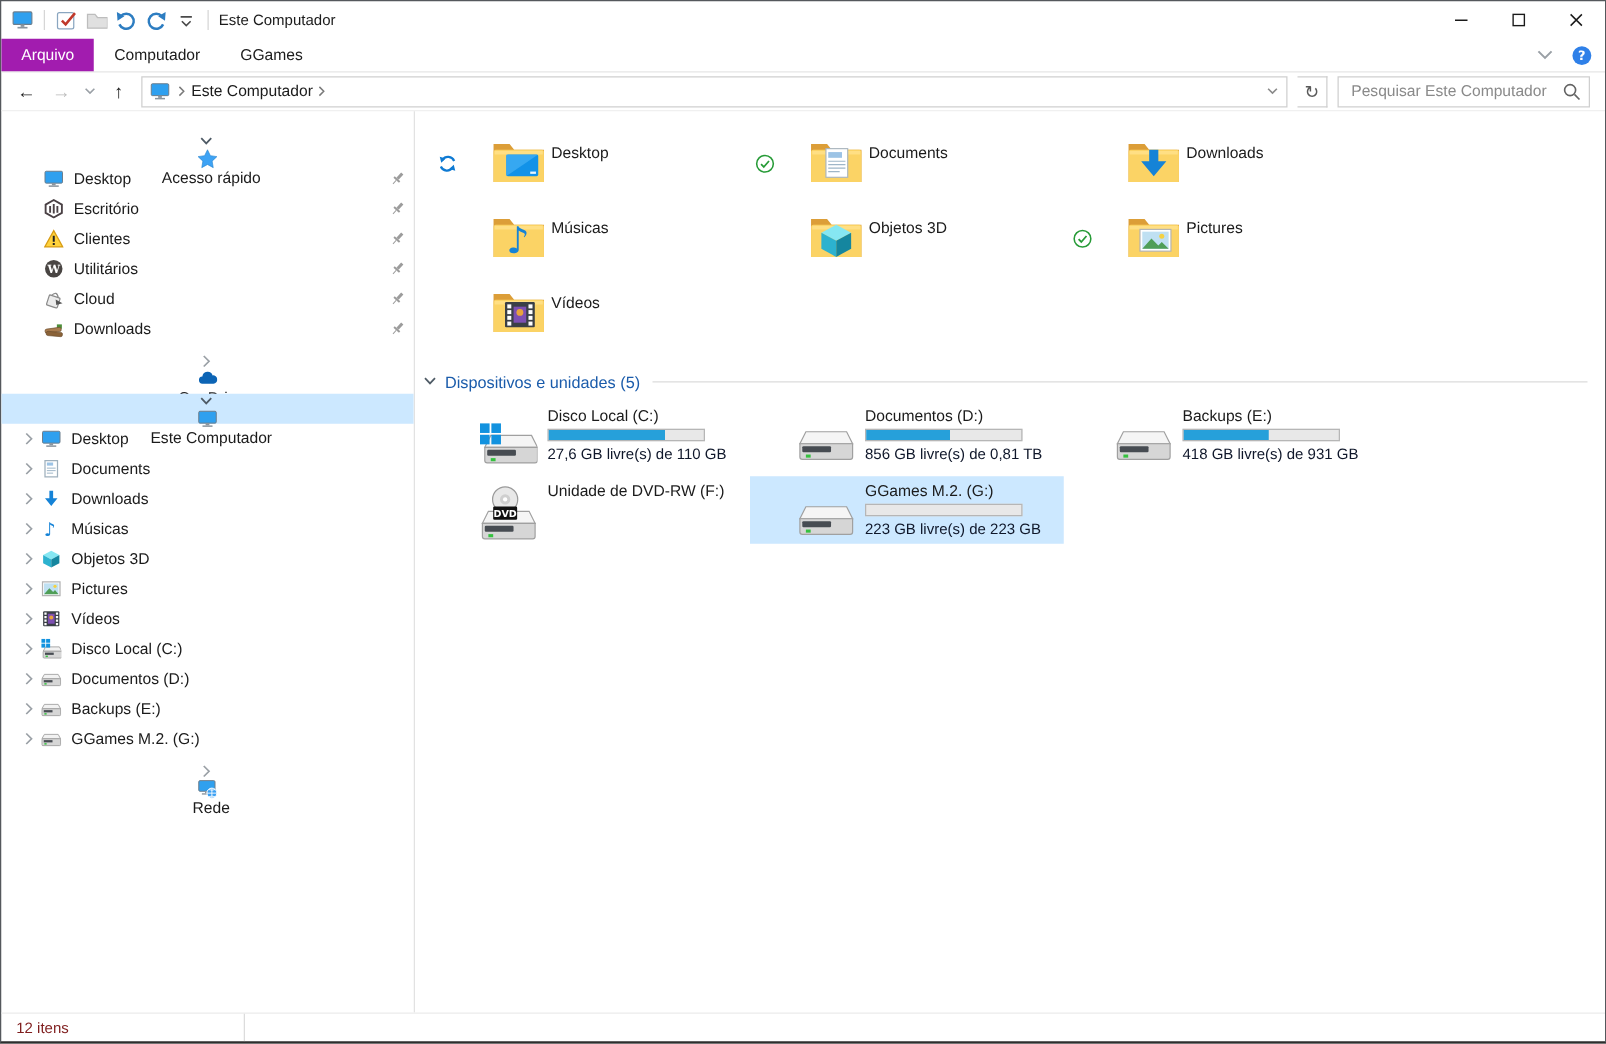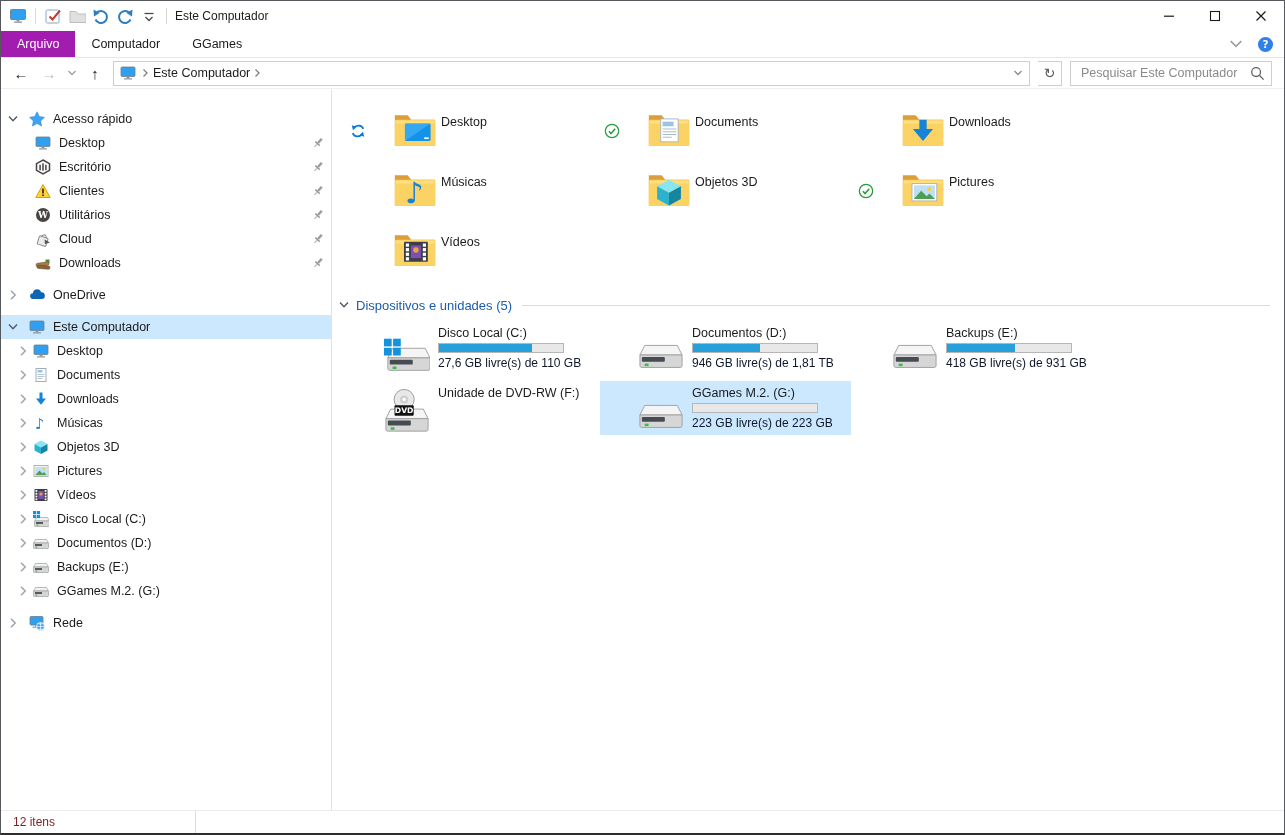--- a/index.html
+++ b/index.html
@@ -47,21 +47,21 @@
   #search-mag{width:15px;height:15px;}
 
   
   #body{flex:1;display:flex;min-height:0;}
   #sidebar{width:331px;flex:none;border-right:1px solid #e2e2e2;padding-top:18px;overflow:hidden;font-size:12.5px;color:#1b1b1b;}
   .srow{height:24px;display:flex;align-items:center;position:relative;white-space:nowrap;}
   .srow.sel{background:#cce8ff;}
   .srow .chev{width:12px;height:12px;flex:none;}
   .srow .sic{width:16px;height:16px;margin-right:8px;flex:none;}
   .srow .pin{position:absolute;right:6px;width:14px;height:14px;}
-  .lvl0{padding-left:6px;}
+  .lvl0{padding-left:6px;flex-direction:column;}
   .lvl0 .chev{margin-right:8px;}
   .lvl0 .sic{margin-left:2px;}
   .gap-top{margin-top:8px;}
   .lvl1q{padding-left:34px;}
   .lvl1c{padding-left:16px;}
   .lvl1c .chev{margin-right:4px;}
 
   #content{flex:1;padding:10px 0 0 6px;position:relative;overflow:hidden;}
   .group-hd{display:flex;align-items:center;height:20px;margin-right:14px;}
   .group-hd .chev{width:12px;height:12px;margin-right:6px;}
@@ -768,21 +768,21 @@
                   <rect x="4" y="16" width="24" height="5" rx="1" fill="#474c52"></rect>
                   <rect x="7" y="23" width="4" height="2.6" fill="#35c13f"></rect>
                 </g>
               </svg>
             </span>
             <div class="dbody">
               <div class="dlabel">Documentos (D:)</div>
               <div class="dbar">
                 <div class="dfill" style="width: 54%;"></div>
               </div>
-              <div class="dinfo">946 GB livre(s) de 1,81 TB</div>
+              <div class="dinfo">856 GB livre(s) de 0,81 TB</div>
             </div>
           </div>
           <div class="dtile">
             <span class="icn dic h34">
               <svg viewBox="0 0 48 34">
                 <g transform="translate(0,3)">
                   <path d="M7 4 h34 l5 10 H2 z" fill="#f5f5f5" stroke="#a0a0a0"></path>
                   <path d="M2 14 h44 v11 a2 2 0 0 1 -2 2 H4 a2 2 0 0 1 -2 -2 z" fill="#d6d6d6" stroke="#a0a0a0"></path>
                   <rect x="4" y="16" width="24" height="5" rx="1" fill="#474c52"></rect>
                   <rect x="7" y="23" width="4" height="2.6" fill="#35c13f"></rect>

